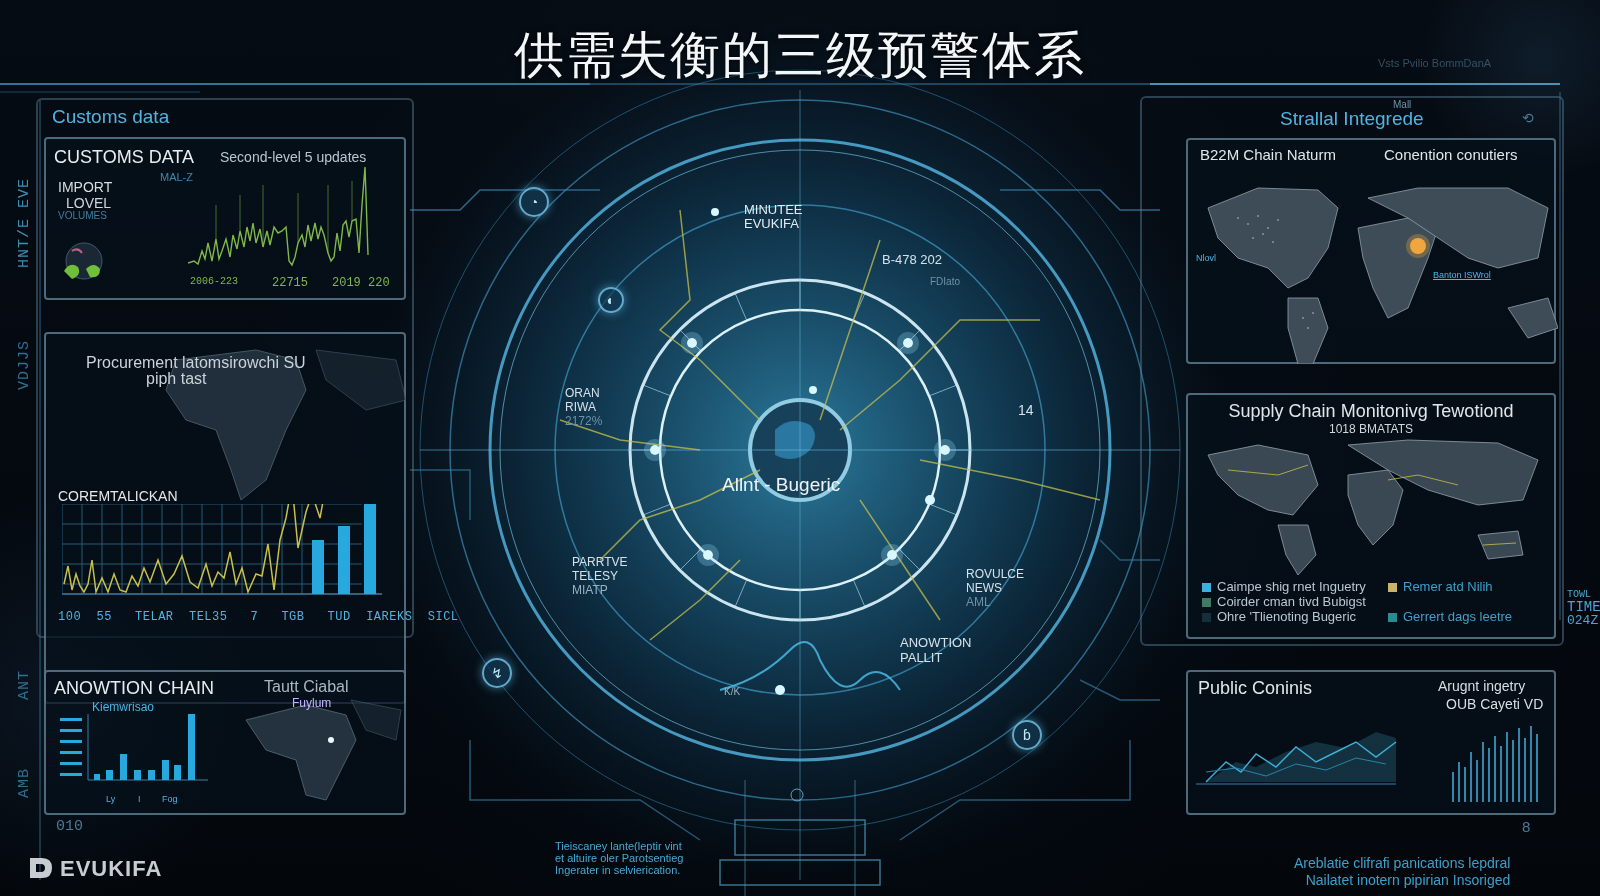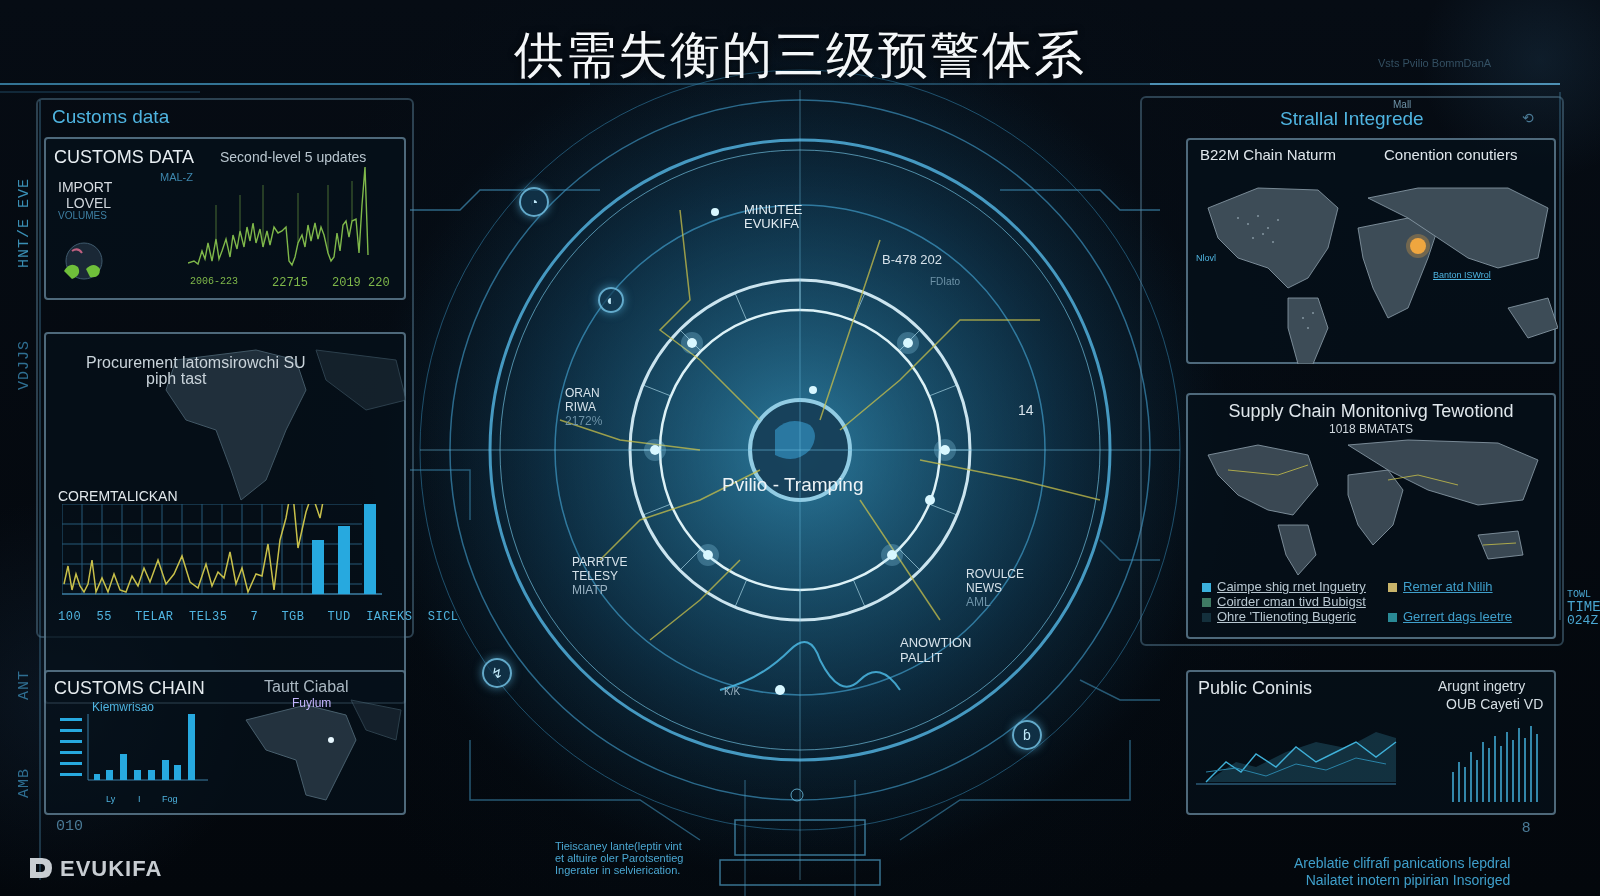--- a/index.html
+++ b/index.html
@@ -29,21 +29,21 @@
   .panel {
     position: absolute; border: 2px solid rgba(140,180,205,0.55); border-radius: 4px;
     background: rgba(6,16,26,0.72);
   }
   .txt { position: absolute; white-space: nowrap; }
   .cyan { color: #4fb4e0; }
   .muted { color: #8aa3b3; }
   .green { color: #7fb84a; }
   .svgabs { position: absolute; left: 0; top: 0; }
   .dot-legend { display: inline-block; width: 9px; height: 9px; margin-right: 6px; vertical-align: middle; }
-  .legend-row { position: absolute; font-size: 13px; white-space: nowrap; text-decoration: underline; }
+  .legend-row { position: absolute; font-size: 13px; white-space: nowrap; }
   .circ-btn {
     position: absolute; width: 30px; height: 30px; border-radius: 50%;
     border: 2px solid rgba(120,200,235,0.8); background: rgba(20,60,85,0.7);
     box-shadow: 0 0 10px rgba(90,190,235,0.6);
     display: flex; align-items: center; justify-content: center; color: #bfe8f8; font-size: 14px;
   }
 </style>
 </head>
 <body>
 
@@ -235,21 +235,21 @@
     <span>SICL</span>
   </div>
 </div>
 
 <div class="panel" style="left:44px;top:670px;width:362px;height:145px">
   <svg class="svgabs" style="left:190px;top:8px" width="170" height="125">
     <path d="M10 40 L70 25 L110 35 L120 60 L105 90 L90 120 L70 115 L60 80 L30 70 Z" fill="#2b3c49" stroke="#5a7483" stroke-width="1" opacity="0.8"></path>
     <path d="M115 20 L165 30 L160 60 L130 50 Z" fill="#1f2d39" stroke="#46606f" stroke-width="1" opacity="0.6"></path>
     <circle cx="95" cy="60" r="3" fill="#e8f8ff"></circle>
   </svg>
-  <div class="txt" style="left:8px;top:6px;font-size:18px;color:#e6ecef">CUSTOMS CHAIN</div>
+  <div class="txt" style="left:8px;top:6px;font-size:18px;color:#e6ecef">ANOWTION CHAIN</div>
   <div class="txt" style="left:218px;top:6px;font-size:16px;color:#aab8c2">Tautt Ciabal</div>
   <div class="txt" style="left:246px;top:24px;font-size:12px;color:#c4b5fd">Fuylum</div>
   <div class="txt cyan" style="left:46px;top:28px;font-size:12px">Kiemwrisao</div>
   <svg class="svgabs" style="left:12px;top:42px" width="160" height="80">
     <g fill="#27a9df">
       <rect x="2" y="4" width="22" height="3"></rect>
         <rect x="2" y="15" width="22" height="3"></rect>
         <rect x="2" y="26" width="22" height="3"></rect>
       <rect x="2" y="37" width="22" height="3"></rect>
         <rect x="2" y="48" width="22" height="3"></rect>
@@ -303,21 +303,21 @@
   <div>ROVULCE</div>
   <div>NEWS</div>
   <div style="color:#6e93a8">AML</div>
 </div>
 <div class="txt" style="left:900px;top:635px;font-size:13px;line-height:15px;color:#d6e2ea">
   <div>ANOWTION</div>
   <div>PALLIT</div>
 </div>
 <div class="txt" style="left:724px;top:686px;font-size:10px;color:#9ab2c2">K/K</div>
 
-<div class="txt" style="left:722px;top:474px;font-size:19px;color:#eef4f7">Pvilio - Tramping</div>
+<div class="txt" style="left:722px;top:474px;font-size:19px;color:#eef4f7">Allnt - Bugeric</div>
 
 <div class="circ-btn" style="left:519px;top:187px">
     <span>◔</span>
   </div>
 <div class="circ-btn" style="left:482px;top:658px">
     <span>↯</span>
   </div>
 <div class="circ-btn" style="left:1012px;top:720px">
     <span>ɓ</span>
   </div>

